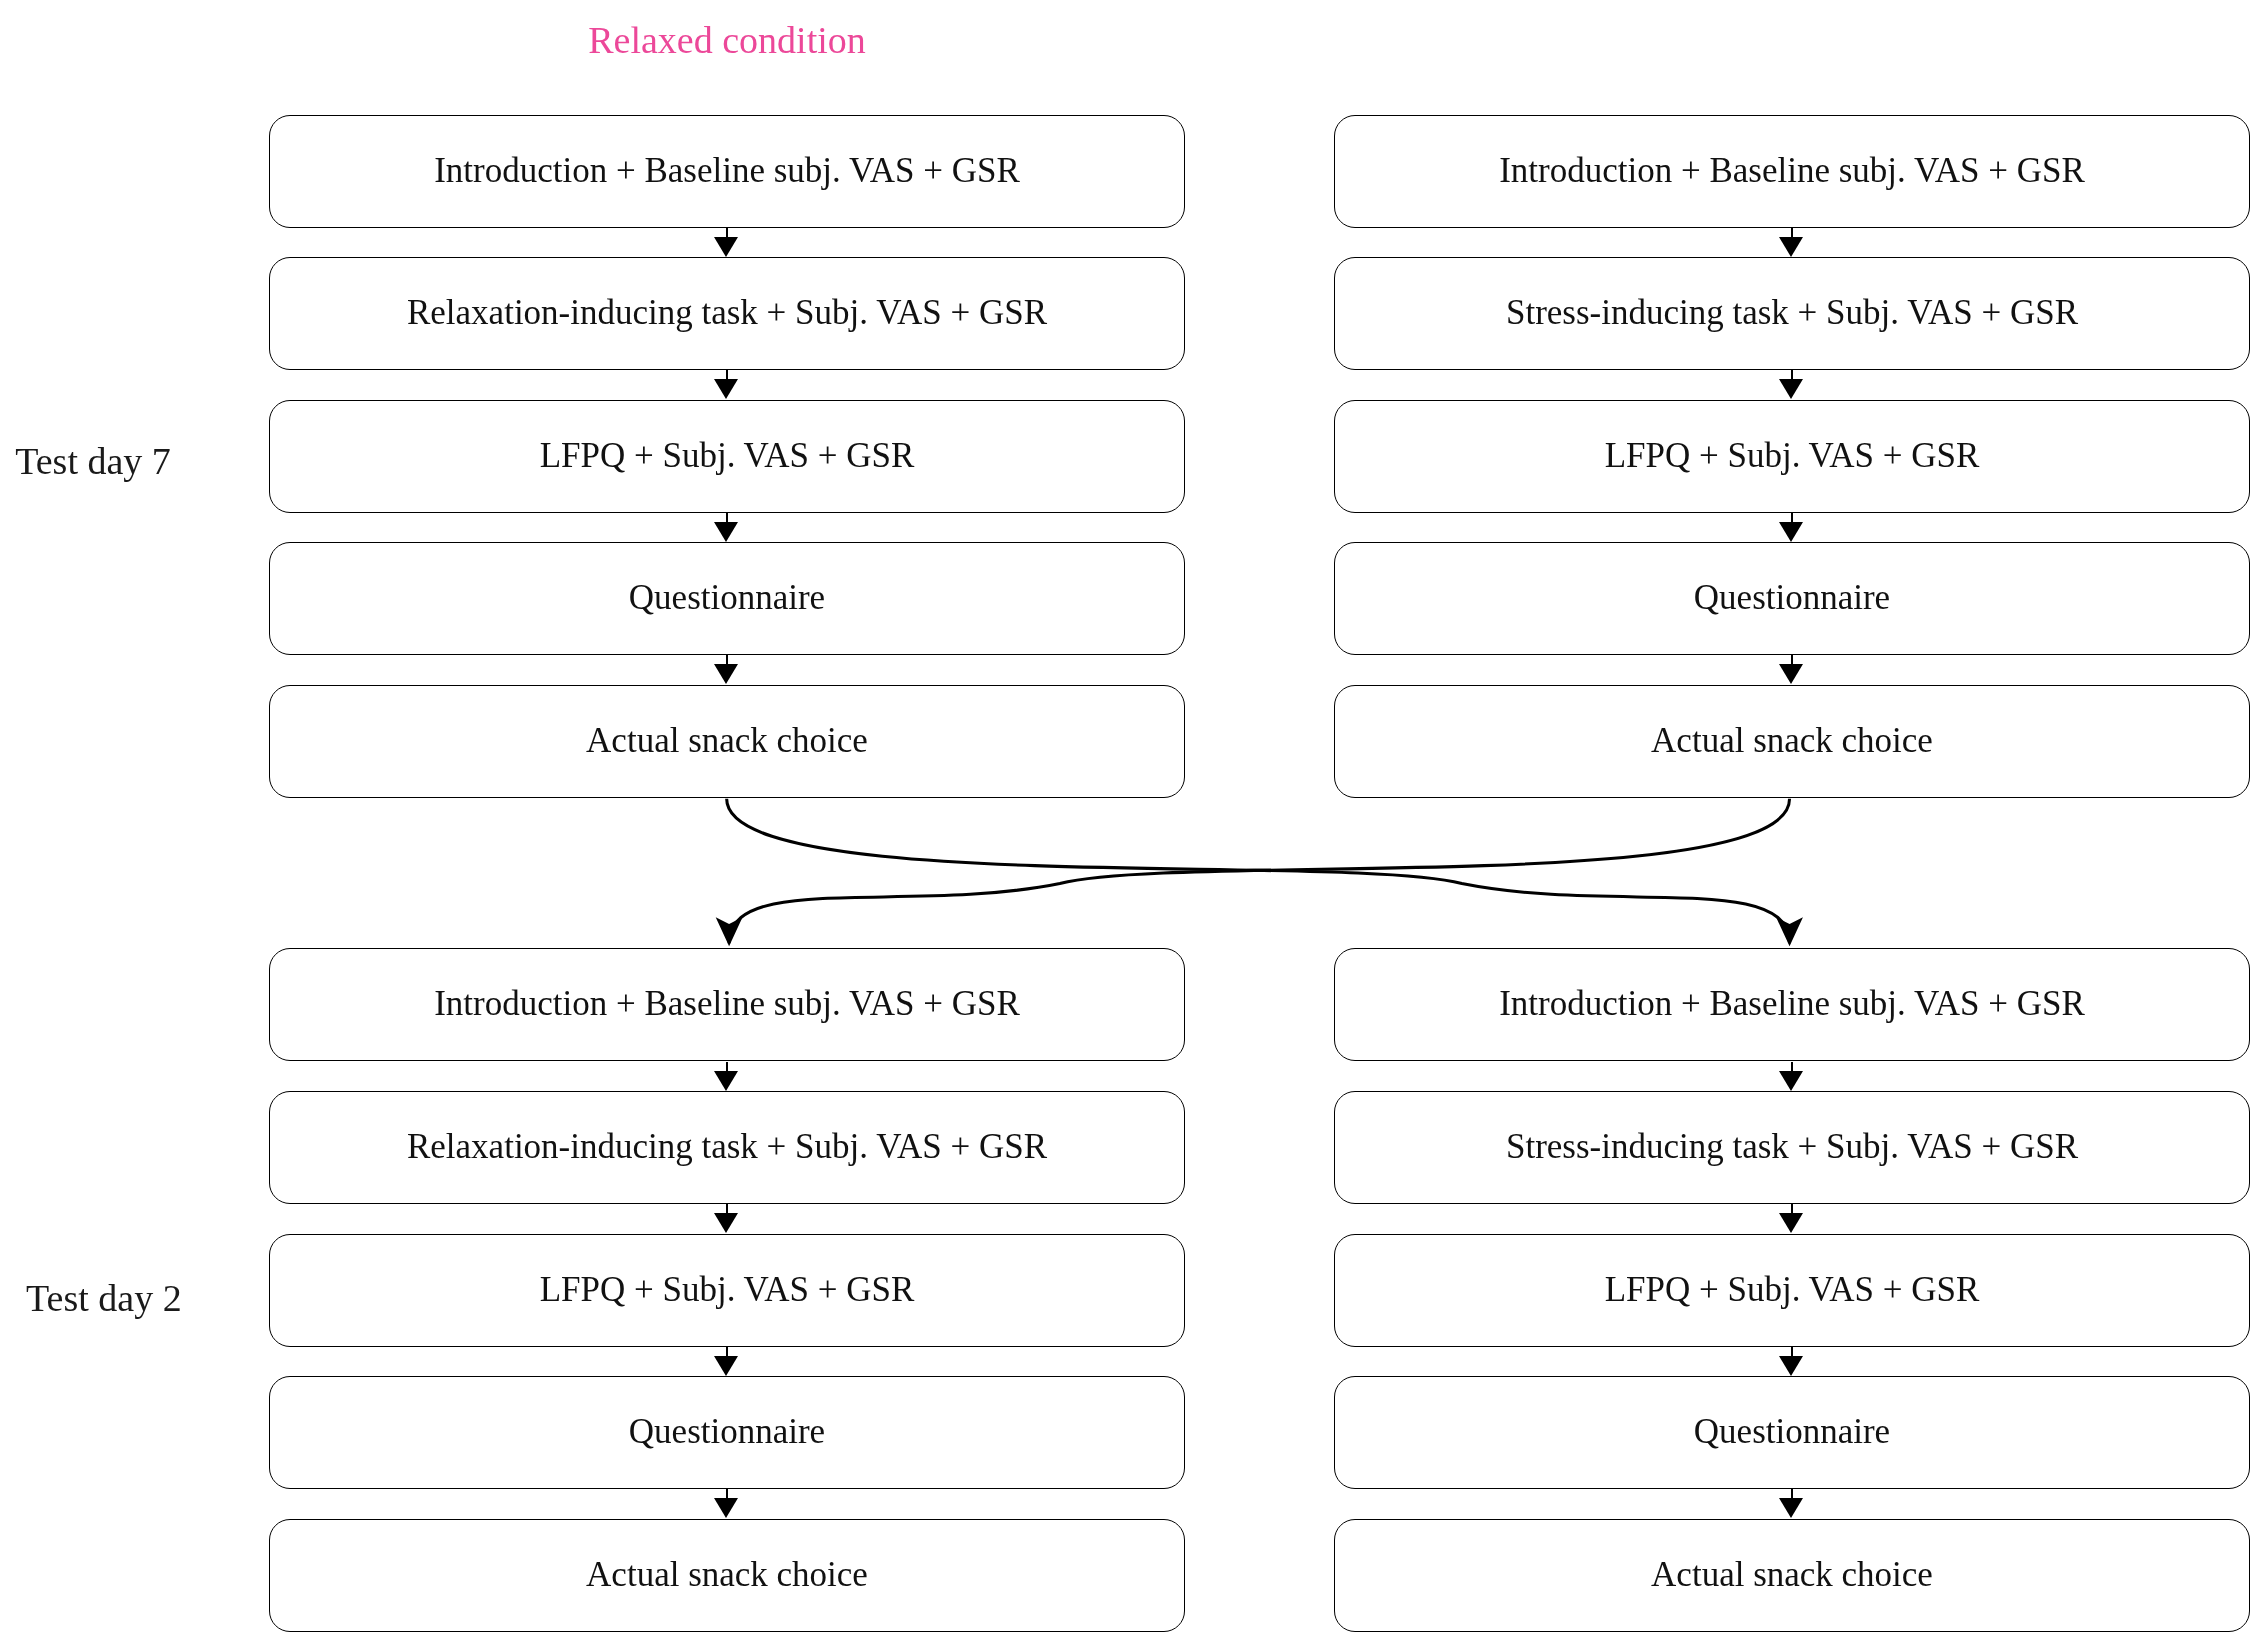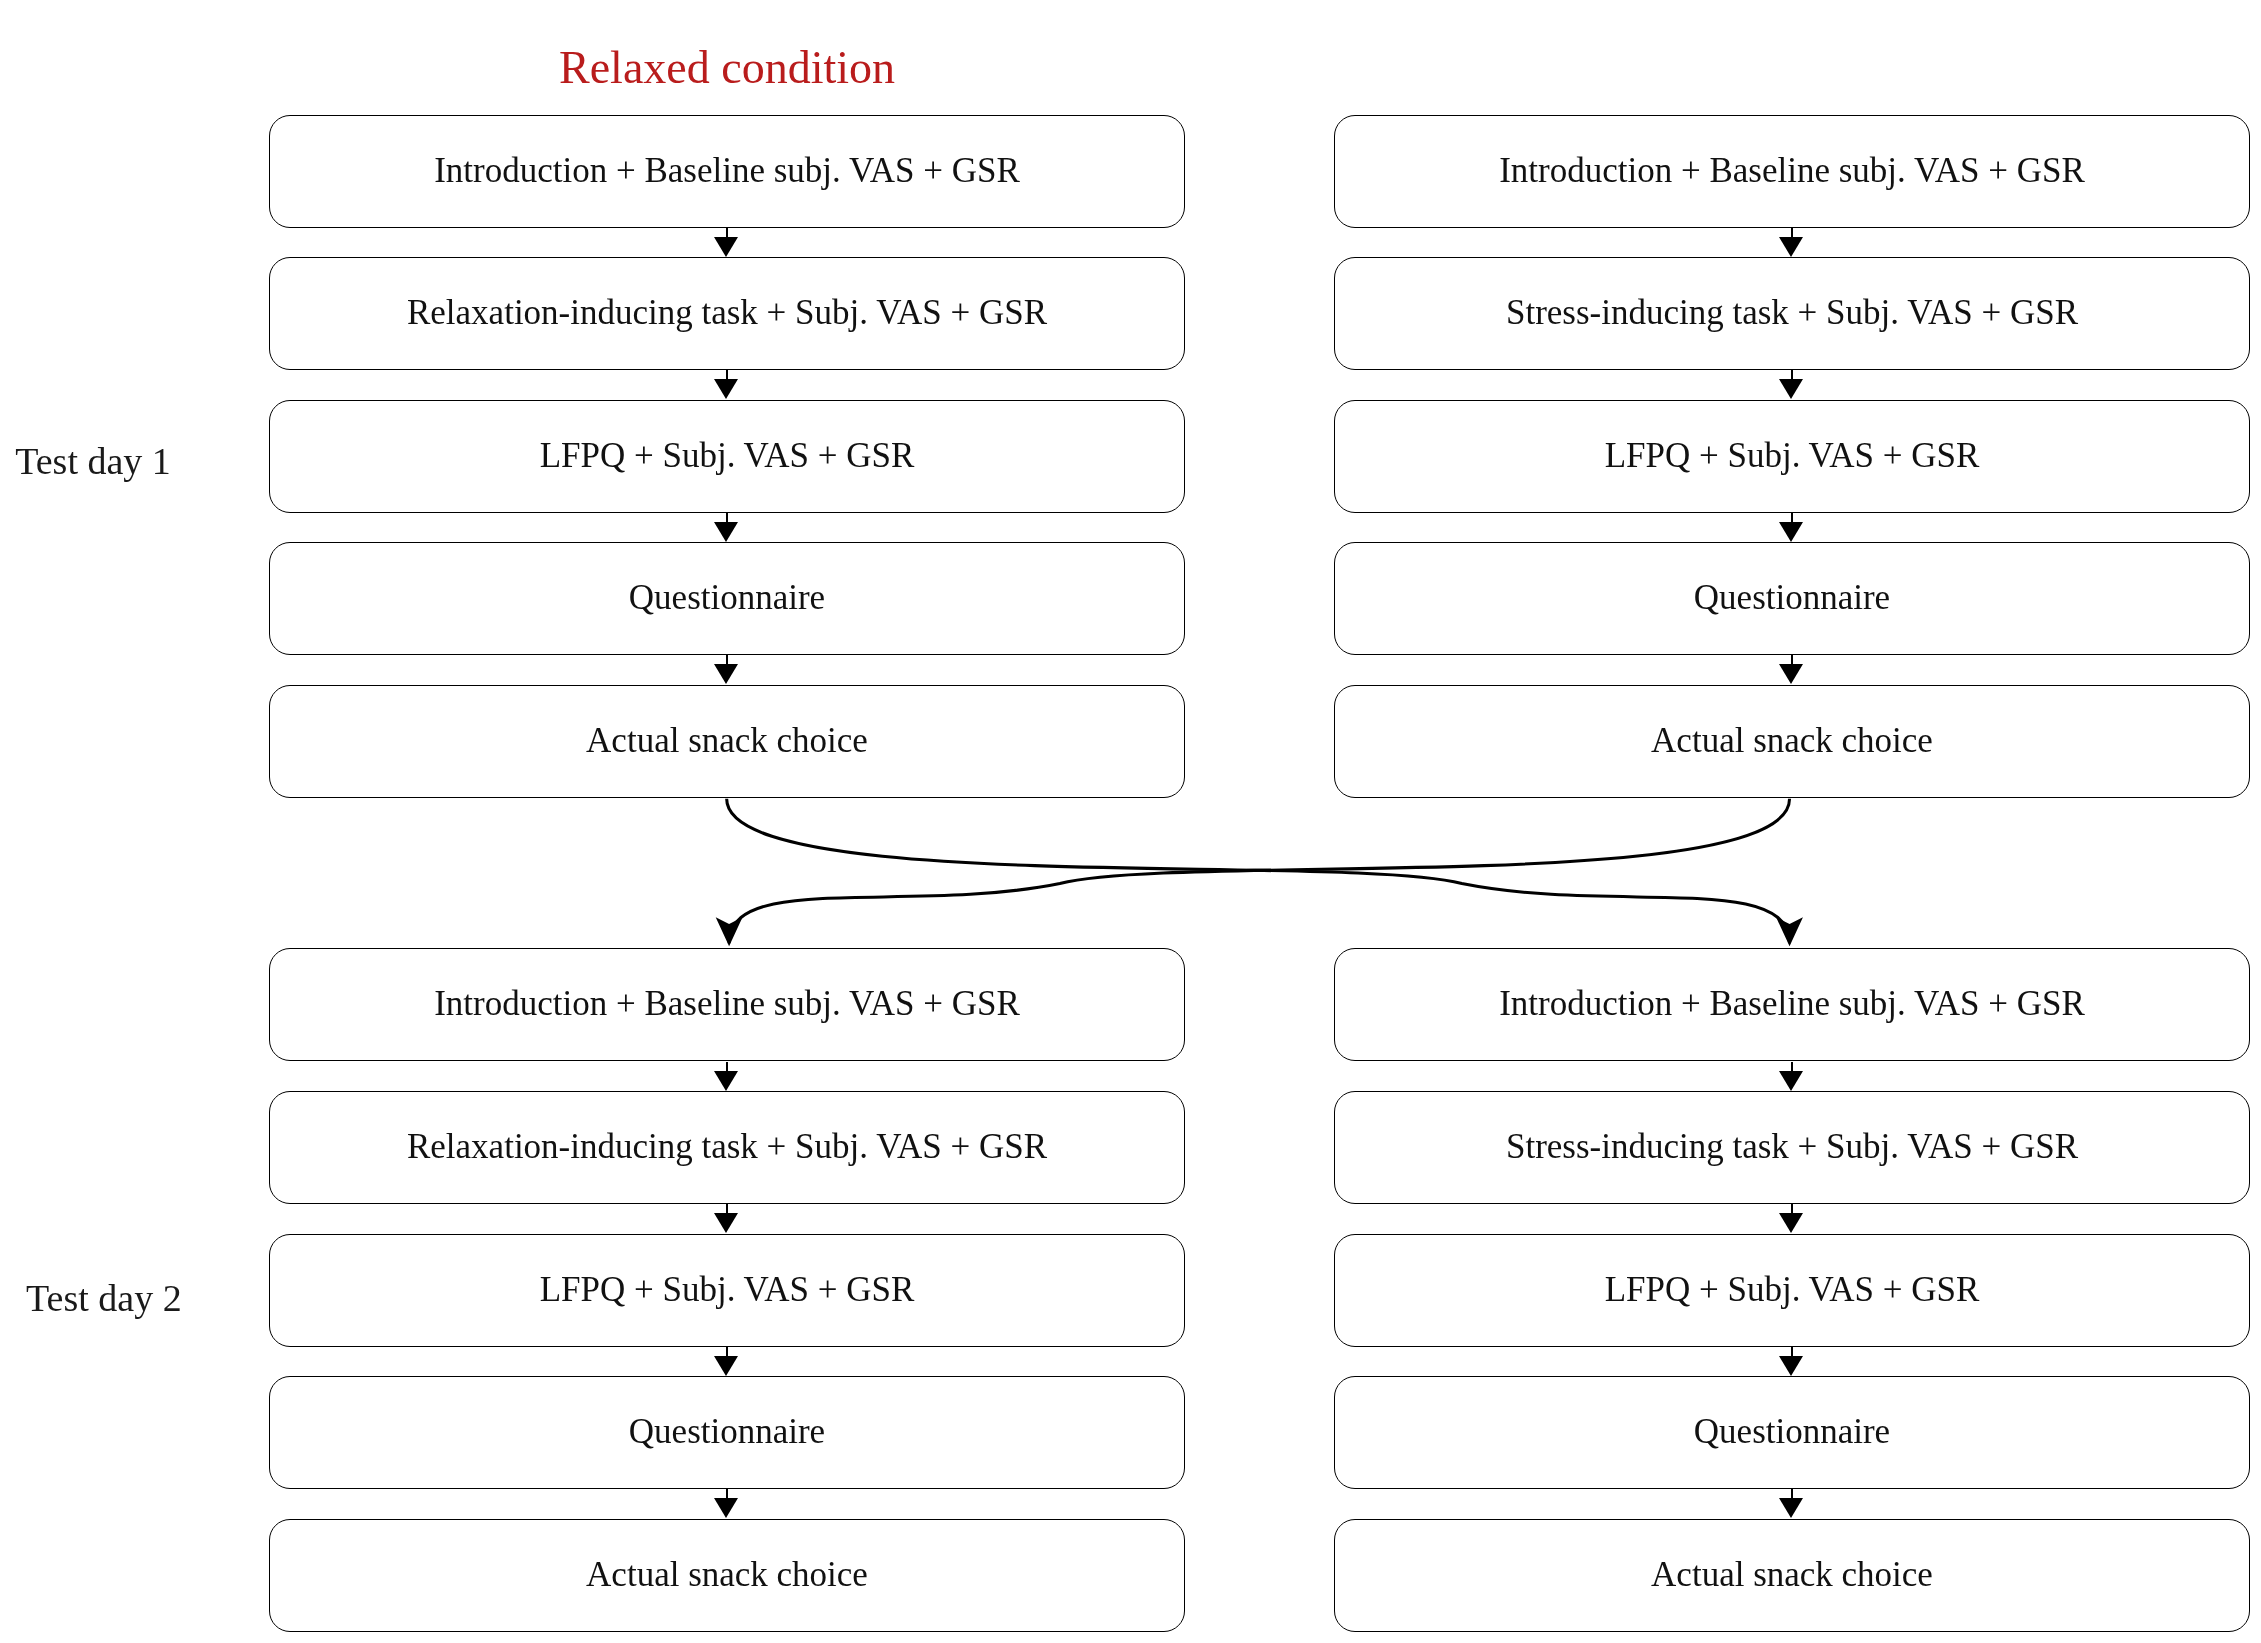--- a/index.html
+++ b/index.html
@@ -17,25 +17,24 @@
     width: 2261px;
     height: 1644px;
     background: #ffffff;
     overflow: hidden;
   }
 
   
   .col-header {
     position: absolute;
     text-align: center;
-    font-size: 46px;
+    font-size: 38px;
     line-height: 1;
-    color: #b91c1c;
+    color: #ec4899;
     white-space: nowrap;
-    margin-top: 24px;
   }
 
   
   .day-label {
     position: absolute;
     font-size: 38px;
     line-height: 1;
     color: #1a1a1a;
     white-space: nowrap;
     text-align: left;
@@ -97,21 +96,21 @@
 </head>
 <body>
 
 <div id="canvas">
 
   <div class="col-header" style="left:269px; top:21.3px; width:916px;">
     <span>Relaxed condition</span>
   </div>
 
   <div class="day-label" style="left:15.2px; top:442px;">
-    <span>Test day 1</span>
+    <span>Test day 7</span>
   </div>
   <div class="day-label" style="left:26px; top:1279px;">
     <span>Test day 2</span>
   </div>
 
   <div class="node" style="left:269px; top:115px; width:916px; height:113px;">
     <span class="node-label">Introduction + Baseline subj. VAS + GSR</span>
   </div>
   <div class="connector" style="left:727px; top:228px; height:29px;">
     <div class="stem" style="height:13.4px;"></div>

